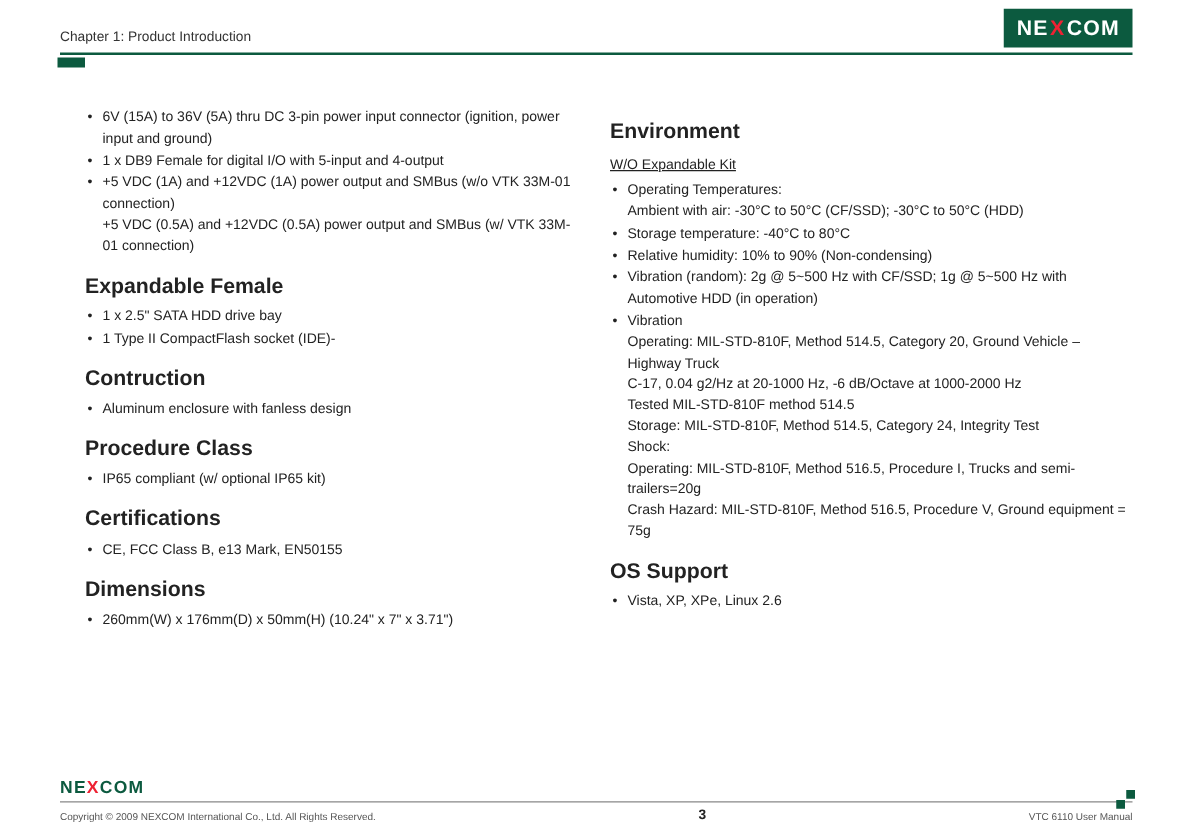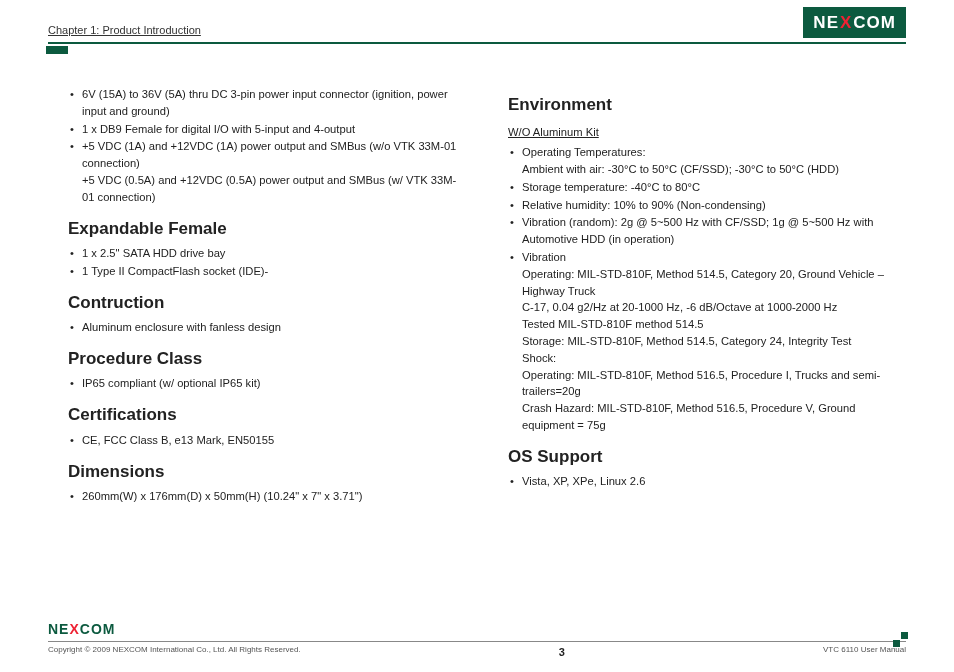--- a/index.html
+++ b/index.html
@@ -13,21 +13,21 @@
     font-size: 11.2px;
     line-height: 1.5;
   }
   .header {
     display: flex;
     justify-content: space-between;
     align-items: flex-end;
     padding: 14px 48px 0 48px;
     height: 38px;
   }
-  .chapter-title { font-size: 11px; color: #333; text-decoration: underline; }
+  .chapter-title { font-size: 11px; color: #333; }
   .logo-box {
     background: #0c5a3f;
     color: #fff;
     font-weight: bold;
     font-size: 17px;
     padding: 3px 10px;
     letter-spacing: 1px;
     display: flex;
     align-items: center;
   }
@@ -38,21 +38,21 @@
     position: absolute;
     left: 46px;
     top: 46px;
     width: 22px;
     height: 8px;
     background: #0c5a3f;
   }
   .content {
     display: flex;
     padding: 42px 48px 0 68px;
-    gap: 40px;
+    gap: 20px;
   }
   .col { flex: 1; }
   .col-left { flex: 0 0 400px; }
   .col-right { flex: 1; }
   ul { list-style: none; padding: 0; margin: 0 0 10px 0; }
   ul li {
     position: relative;
     padding-left: 14px;
     margin-bottom: 1px;
   }
@@ -96,21 +96,21 @@
     display: grid;
     grid-template-columns: 7px 7px;
     grid-template-rows: 7px 7px;
     gap: 1px;
   }
   .sq { width: 7px; height: 7px; background: #0c5a3f; }
   .sq.empty { background: transparent; }
   .footer-row {
     display: flex;
     justify-content: space-between;
-    align-items: flex-start;
+    align-items: flex-end;
     font-size: 8px;
     color: #555;
   }
   .page-num { font-size: 11px; font-weight: bold; color: #222; }
 </style>
 </head>
 <body>
 
 <div class="header">
   <div class="chapter-title">Chapter 1: Product Introduction</div>
@@ -150,21 +150,21 @@
       <li>CE, FCC Class B, e13 Mark, EN50155</li>
     </ul>
     <div class="sec-heading">Dimensions</div>
     <ul>
       <li>260mm(W) x 176mm(D) x 50mm(H) (10.24" x 7" x 3.71")</li>
     </ul>
   </div>
 
   <div class="col col-right">
     <div class="sec-heading">Environment</div>
-    <div class="sub-heading">W/O Aluminum Kit</div>
+    <div class="sub-heading">W/O Expandable Kit</div>
     <ul>
       <li>Operating Temperatures:<br>Ambient with air: -30°C to 50°C (CF/SSD); -30°C to 50°C (HDD)</li>
       <li>Storage temperature: -40°C to 80°C</li>
       <li>Relative humidity: 10% to 90% (Non-condensing)</li>
       <li>Vibration (random): 2g @ 5~500 Hz with CF/SSD; 1g @ 5~500 Hz with Automotive HDD (in operation)</li>
       <li>Vibration<br>Operating: MIL-STD-810F, Method 514.5, Category 20, Ground Vehicle – Highway Truck<br>C-17, 0.04 g2/Hz at 20-1000 Hz, -6 dB/Octave at 1000-2000 Hz<br>Tested MIL-STD-810F method 514.5<br>Storage: MIL-STD-810F, Method 514.5, Category 24, Integrity Test<br>Shock:<br>Operating: MIL-STD-810F, Method 516.5, Procedure I, Trucks and semi-trailers=20g<br>Crash Hazard: MIL-STD-810F, Method 516.5, Procedure V, Ground equipment = 75g</li>
     </ul>
     <div class="sec-heading">OS Support</div>
     <ul>
       <li>Vista, XP, XPe, Linux 2.6</li>

